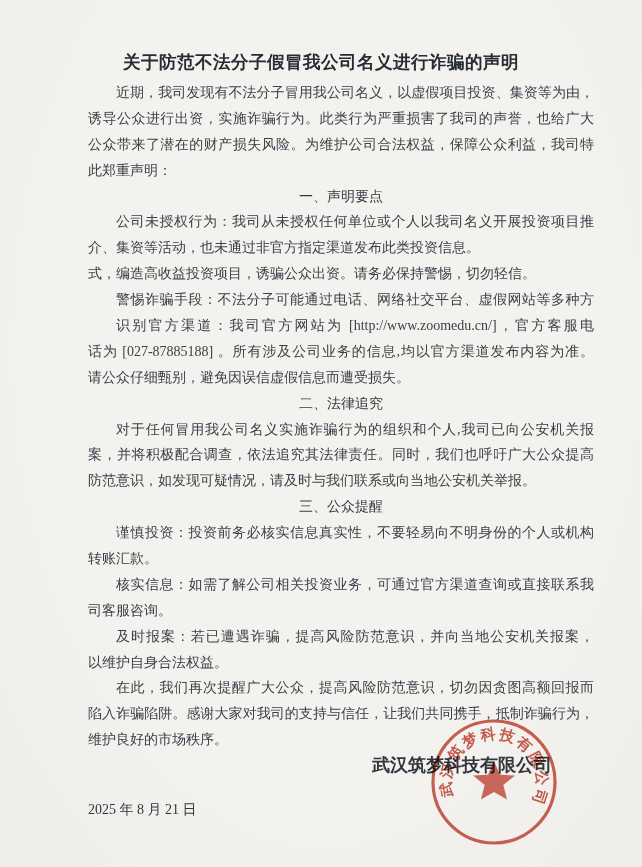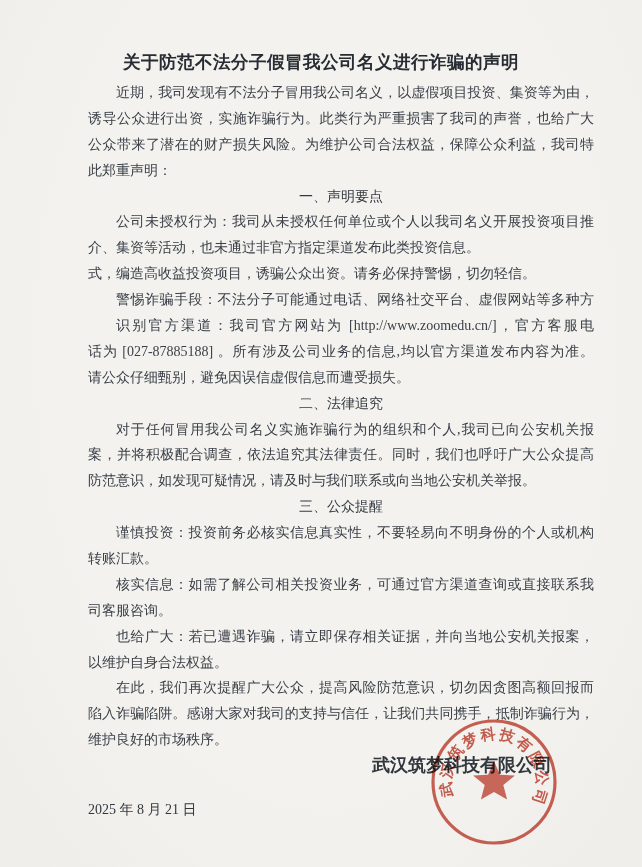--- a/index.html
+++ b/index.html
@@ -71,21 +71,21 @@
     <div class="line">请公众仔细甄别，避免因误信虚假信息而遭受损失。</div>
     <div class="line hd">二、法律追究</div>
     <div class="line ind j">对于任何冒用我公司名义实施诈骗行为的组织和个人,我司已向公安机关报</div>
     <div class="line j">案，并将积极配合调查，依法追究其法律责任。同时，我们也呼吁广大公众提高</div>
     <div class="line">防范意识，如发现可疑情况，请及时与我们联系或向当地公安机关举报。</div>
     <div class="line hd">三、公众提醒</div>
     <div class="line ind j">谨慎投资：投资前务必核实信息真实性，不要轻易向不明身份的个人或机构</div>
     <div class="line">转账汇款。</div>
     <div class="line ind j">核实信息：如需了解公司相关投资业务，可通过官方渠道查询或直接联系我</div>
     <div class="line">司客服咨询。</div>
-    <div class="line ind j">也给广大：若已遭遇诈骗，请立即保存相关证据，并向当地公安机关报案，</div>
+    <div class="line ind j">及时报案：若已遭遇诈骗，提高风险防范意识，并向当地公安机关报案，</div>
     <div class="line">以维护自身合法权益。</div>
     <div class="line ind j">在此，我们再次提醒广大公众，提高风险防范意识，切勿因贪图高额回报而</div>
     <div class="line j">陷入诈骗陷阱。感谢大家对我司的支持与信任，让我们共同携手，抵制诈骗行为，</div>
     <div class="line">维护良好的市场秩序。</div>
 
     <div class="sig-line">武汉筑梦科技有限公司</div>
     <div class="date-line">2025 年 8 月 21 日</div>
   </div>
 
   <div class="seal">

